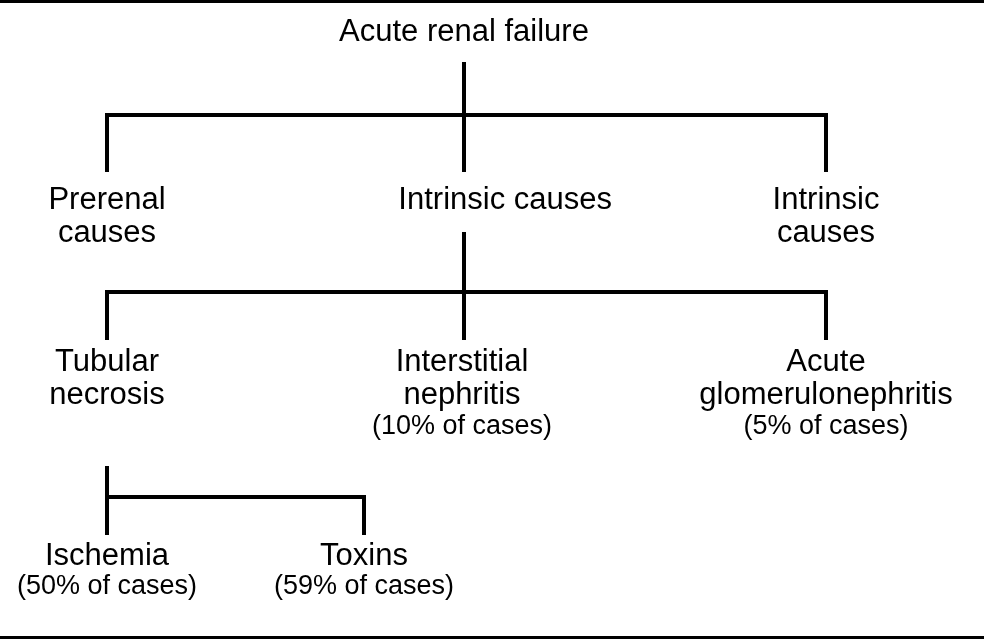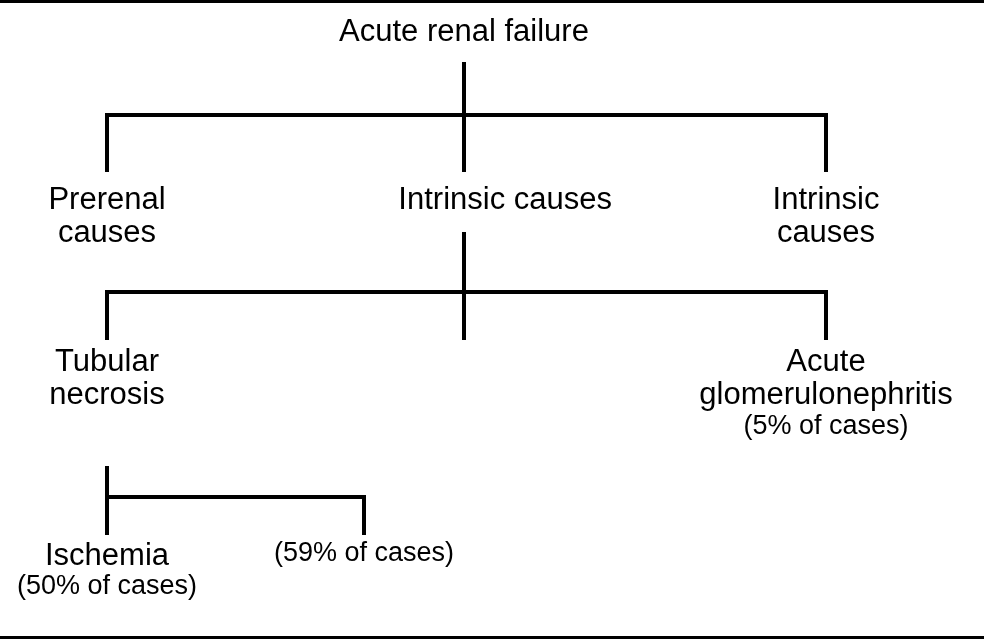--- a/index.html
+++ b/index.html
@@ -101,36 +101,42 @@
 
   <div class="vline" style="left:105px; top:290px; height:50px;"></div>
   <div class="vline" style="left:462px; top:290px; height:50px;"></div>
   <div class="vline" style="left:824px; top:290px; height:50px;"></div>
 
   <div class="node" style="left:-43px; top:344px; width:300px;">
     <span class="line main">Tubular</span>
     <span class="line main">necrosis</span>
   </div>
 
+  <div class="node" style="left:312px; top:344px; width:300px;">
+    <span class="line main">Interstitial</span>
+    <span class="line main">nephritis</span>
+    <span class="line sub">(10% of cases)</span>
+  </div>
 
   <div class="node" style="left:651px; top:344px; width:350px;">
     <span class="line main">Acute</span>
     <span class="line main">glomerulonephritis</span>
     <span class="line sub">(5% of cases)</span>
   </div>
 
   <div class="vline" style="left:105px; top:466px; height:33px;"></div>
 
   <div class="hline" style="left:105px; top:495px; width:261px;"></div>
 
   <div class="vline" style="left:105px; top:495px; height:40px;"></div>
   <div class="vline" style="left:362px; top:495px; height:40px;"></div>
 
   <div class="node" style="left:-43px; top:538px; width:300px;">
     <span class="line main">Ischemia</span>
     <span class="line sub">(50% of cases)</span>
   </div>
 
   <div class="node" style="left:214px; top:538px; width:300px;">
+    <span class="line main">Toxins</span>
     <span class="line sub">(59% of cases)</span>
   </div>
 
 </div>
 
 </body></html>

